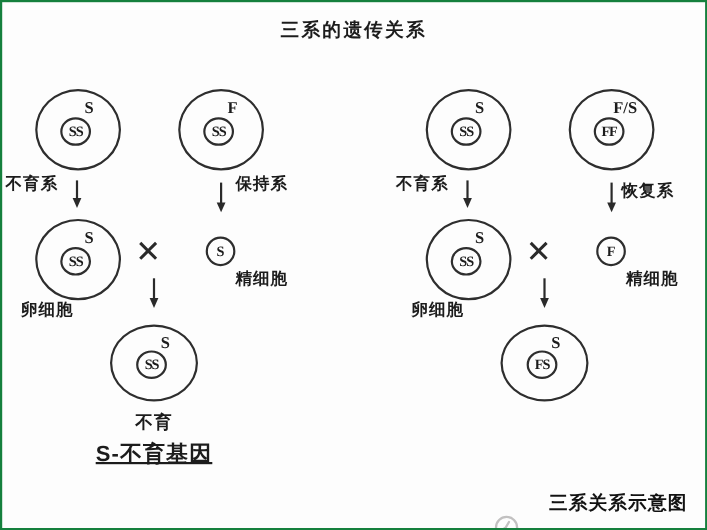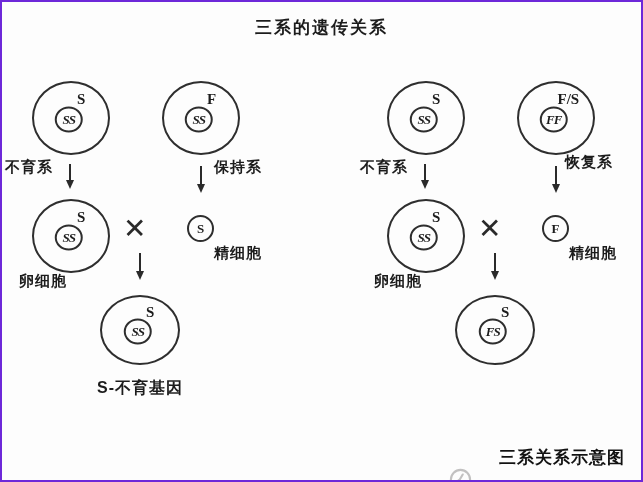--- a/index.html
+++ b/index.html
@@ -1,21 +1,21 @@
 <!DOCTYPE html>
 <html><head>
 <meta charset="utf-8">
 <style>
   html,body{margin:0;padding:0;background:#e8e8e8;}
   .page{
     position:relative;
     width:643px;height:482px;
     box-sizing:border-box;
     background:#fdfdfd;
-    border:2px solid #6d28d9;
+    border:2px solid #15803d;
     overflow:hidden;
     font-family:"Liberation Sans","DejaVu Sans",sans-serif;
     color:#1c1c1c;
   }
   .title{
     position:absolute;left:0;right:0;top:14px;
     text-align:center;
     font-size:17px;font-weight:700;letter-spacing:2px;
   }
   .panel{position:absolute;top:0;width:288px;height:482px;}
@@ -35,21 +35,20 @@
   }
   .nucleus{
     position:absolute;left:50%;top:50%;
     transform:translate(-58%,-44%);
     width:28px;height:26px;
     border:2px solid #2e2e2e;border-radius:50%;
     display:flex;align-items:center;justify-content:center;
     font-family:"Liberation Serif","DejaVu Serif",serif;
     font-size:13px;font-weight:700;letter-spacing:-1px;
     box-sizing:border-box;
-    font-style:italic;
   }
   .cyt{
     position:absolute;left:58%;top:11%;
     font-family:"Liberation Serif","DejaVu Serif",serif;
     font-size:15px;font-weight:700;white-space:nowrap;
   }
   .zh{
     position:absolute;
     font-size:15px;font-weight:700;letter-spacing:1px;
     white-space:nowrap;color:#1c1c1c;
@@ -62,21 +61,21 @@
   }
   .cross{
     position:absolute;
     font-size:28px;font-weight:400;color:#2a2a2a;
     line-height:1;
   }
   .result{
     position:absolute;width:160px;text-align:center;
     font-size:16px;font-weight:700;letter-spacing:1px;
   }
-  .result .line2{margin-top:4px;font-size:16px;}
+  .result .line2{margin-top:4px;font-size:20px;text-decoration:underline;}
   .caption{
     position:absolute;left:497px;top:444px;z-index:3;
     font-size:17px;font-weight:700;letter-spacing:1px;color:#121212;
     white-space:nowrap;
     text-align:center;
   }
   .watermark{
     position:absolute;left:447px;top:447px;z-index:1;
     display:flex;align-items:center;gap:5px;
     color:#c2c1c1;
@@ -121,38 +120,39 @@
     <div class="zh" style="left:212px;top:242px;">精细胞</div>
 
     <div class="arrow" style="left:137px;top:251px;height:23px;"></div>
 
     <div class="cell big" style="left:98px;top:293px;width:80px;height:70px;">
       <span class="cyt">S</span>
       <span class="nucleus">SS</span>
     </div>
 
     <div class="result" style="left:58px;top:372px;">
+      <div>不育</div>
       <div class="line2">S-不育基因</div>
     </div>
   </section>
 
   <section class="panel" style="left:355px;">
 
     <div class="cell big" style="left:30px;top:79px;">
       <span class="cyt">S</span>
       <span class="nucleus">SS</span>
     </div>
     <div class="zh" style="left:3px;top:156px;">不育系</div>
     <div class="arrow" style="left:67px;top:162px;height:21px;"></div>
 
     <div class="cell big" style="left:160px;top:79px;">
       <span class="cyt" style="left:52%;">F/S</span>
       <span class="nucleus">FF</span>
     </div>
-    <div class="zh" style="left:208px;top:151px;">恢复系</div>
+    <div class="zh" style="left:208px;top:162px;">恢复系</div>
     <div class="arrow" style="left:198px;top:164px;height:23px;"></div>
 
     <div class="cell big" style="left:30px;top:197px;">
       <span class="cyt">S</span>
       <span class="nucleus">SS</span>
     </div>
     <div class="zh" style="left:17px;top:270px;">卵细胞</div>
 
     <div class="cross" style="left:121px;top:213px;">✕</div>
 

